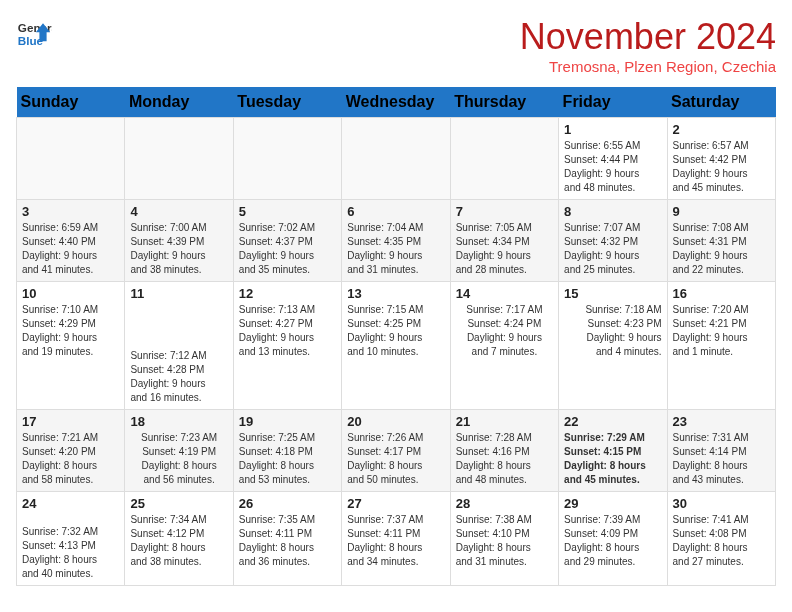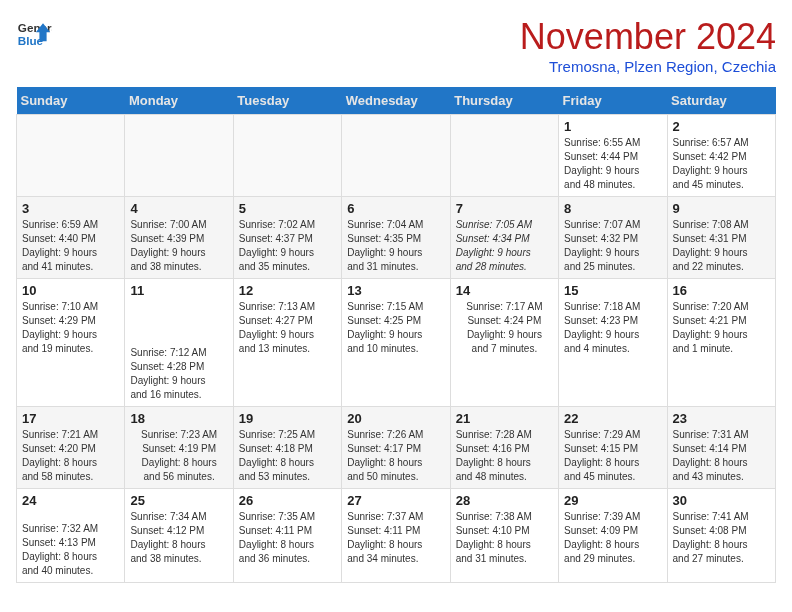--- a/index.html
+++ b/index.html
@@ -28,33 +28,33 @@
     .title-area {
       text-align: right;
     }
     .month-title {
       font-size: 36px;
       font-weight: 300;
       color: #b91c1c;
     }
     .location-title {
       font-size: 15px;
-      color: #1d4ed8;
+      color: #ef4444;
     }
     table {
       width: 100%;
       border-collapse: collapse;
       font-size: 11px;
     }
     th {
       background-color: #2176c7;
-      color: #e5e5e5;
+      color: #000000;
       padding: 6px 4px;
       text-align: left;
-      font-size: 13px;
+      font-size: 16px;
       font-weight: bold;
       margin-top: 16px;
     }
     td {
       border: 1px solid #ddd;
       vertical-align: top;
       padding: 4px 5px;
       width: calc(100%/7);
       height: 80px;
       background: #fff;
@@ -156,21 +156,21 @@
         </td>
         <td>
           <span class="day-num">6</span>
           <div class="day-detail" style="white-space: pre-line;">Sunrise: 7:04 AM
 Sunset: 4:35 PM
 Daylight: 9 hours
 and 31 minutes.</div>
         </td>
         <td>
           <span class="day-num">7</span>
-          <div class="day-detail" style="white-space: pre-line; font-style: italic;">Sunrise: 7:05 AM
+          <div class="day-detail" style="white-space: pre-line;">Sunrise: 7:05 AM
 Sunset: 4:34 PM
 Daylight: 9 hours
 and 28 minutes.</div>
         </td>
         <td>
           <span class="day-num">8</span>
           <div class="day-detail" style="white-space: pre-line;">Sunrise: 7:07 AM
 Sunset: 4:32 PM
 Daylight: 9 hours
 and 25 minutes.</div>
@@ -214,21 +214,21 @@
         </td>
         <td>
           <span class="day-num">14</span>
           <div class="day-detail" style="white-space: pre-line; text-align: center;">Sunrise: 7:17 AM
 Sunset: 4:24 PM
 Daylight: 9 hours
 and 7 minutes.</div>
         </td>
         <td>
           <span class="day-num">15</span>
-          <div class="day-detail" style="white-space: pre-line;">Sunrise: 7:18 AM
+          <div class="day-detail" style="white-space: pre-line; text-align: right;">Sunrise: 7:18 AM
 Sunset: 4:23 PM
 Daylight: 9 hours
 and 4 minutes.</div>
         </td>
         <td>
           <span class="day-num">16</span>
           <div class="day-detail" style="white-space: pre-line;">Sunrise: 7:20 AM
 Sunset: 4:21 PM
 Daylight: 9 hours
 and 1 minute.</div>
@@ -265,21 +265,21 @@
         </td>
         <td>
           <span class="day-num">21</span>
           <div class="day-detail" style="white-space: pre-line;">Sunrise: 7:28 AM
 Sunset: 4:16 PM
 Daylight: 8 hours
 and 48 minutes.</div>
         </td>
         <td>
           <span class="day-num">22</span>
-          <div class="day-detail" style="white-space: pre-line;">Sunrise: 7:29 AM
+          <div class="day-detail" style="white-space: pre-line; font-weight: bold;">Sunrise: 7:29 AM
 Sunset: 4:15 PM
 Daylight: 8 hours
 and 45 minutes.</div>
         </td>
         <td>
           <span class="day-num">23</span>
           <div class="day-detail" style="white-space: pre-line;">Sunrise: 7:31 AM
 Sunset: 4:14 PM
 Daylight: 8 hours
 and 43 minutes.</div>

